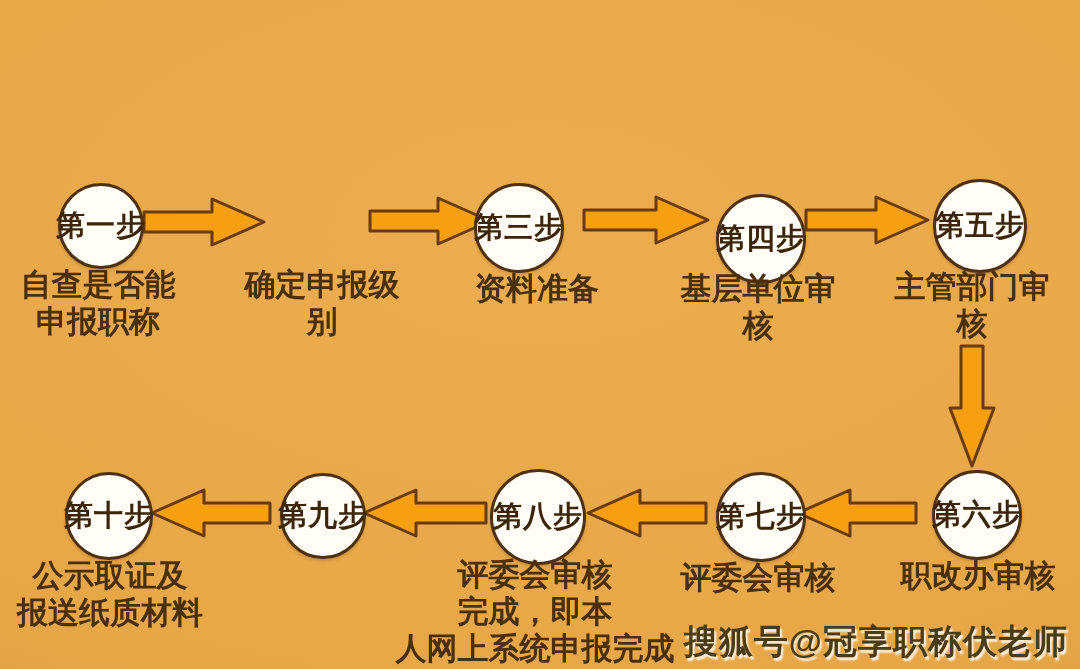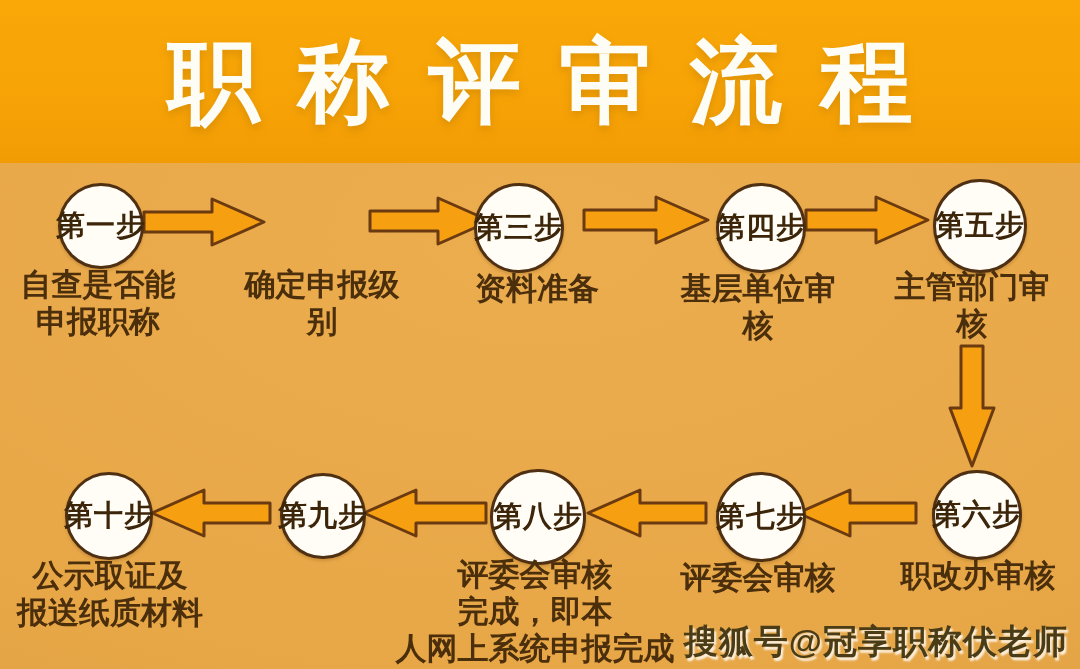--- a/index.html
+++ b/index.html
@@ -39,21 +39,21 @@
     color:#3c2509;
     font-weight:bold;
     font-size:29px;
     letter-spacing:1px;
     white-space:nowrap;
   }
   
   .c1 {left:58px;  top:183px; width:80px; height:80px;}
   .c2 {left:282px; top:184px; width:80px; height:80px;}
   .c3 {left:474px; top:183px; width:84px; height:84px;align-items:center;}
-  .c4 {left:716px; top:183px; width:84px; height:84px;}
+  .c4 {left:716px; top:194px; width:84px; height:84px;}
   .c5 {left:933px; top:179px; width:88px; height:88px;justify-content:center;}
   .c6 {left:932px; top:470px; width:84px; height:84px;text-align:right;}
   .c7 {left:716px; top:472px; width:84px; height:84px;}
   .c8 {left:490px; top:469px; width:90px; height:90px;}
   .c9 {left:280px; top:473px; width:80px; height:80px;}
   .c10{left:65px;  top:472px; width:82px; height:82px;}
   
   .desc{
     position:absolute;
     width:400px;
@@ -92,23 +92,20 @@
     letter-spacing:1px;
     text-shadow:2px 3px 2px rgba(255,255,255,.85);
     white-space:nowrap;
   }
 </style>
 </head>
 <body>
 
 <div id="stage">
 
-  <div class="banner">
-    <h1>职称评审流程</h1>
-  </div>
 
   <svg class="arrows" width="1080" height="669" viewBox="0 0 1080 669">
     <polygon points="144,212 212,212 212,199 264,222 212,245 212,232 144,232"></polygon>
     <polygon points="370,211 438,211 438,198 490,221 438,244 438,231 370,231"></polygon>
     <polygon points="584,210 656,210 656,197 708,220 656,243 656,230 584,230"></polygon>
     <polygon points="806,210 876,210 876,197 928,220 876,243 876,230 806,230"></polygon>
     <polygon points="961,346 961,408 950,408 972,466 994,408 983,408 983,346"></polygon>
     <polygon points="916,503 850,503 850,490 798,513 850,536 850,523 916,523"></polygon>
     <polygon points="706,503 640,503 640,490 588,513 640,536 640,523 706,523"></polygon>
     <polygon points="486,503 416,503 416,490 364,513 416,536 416,523 486,523"></polygon>

